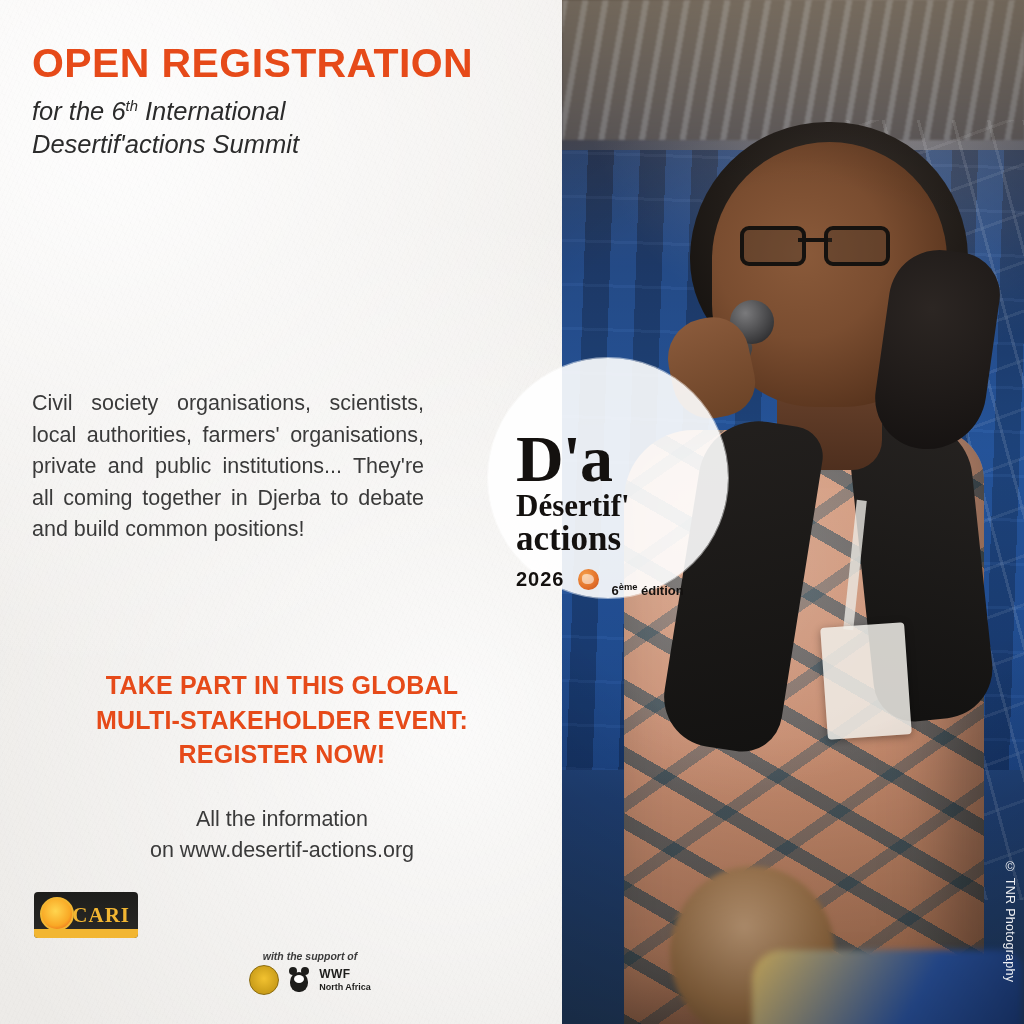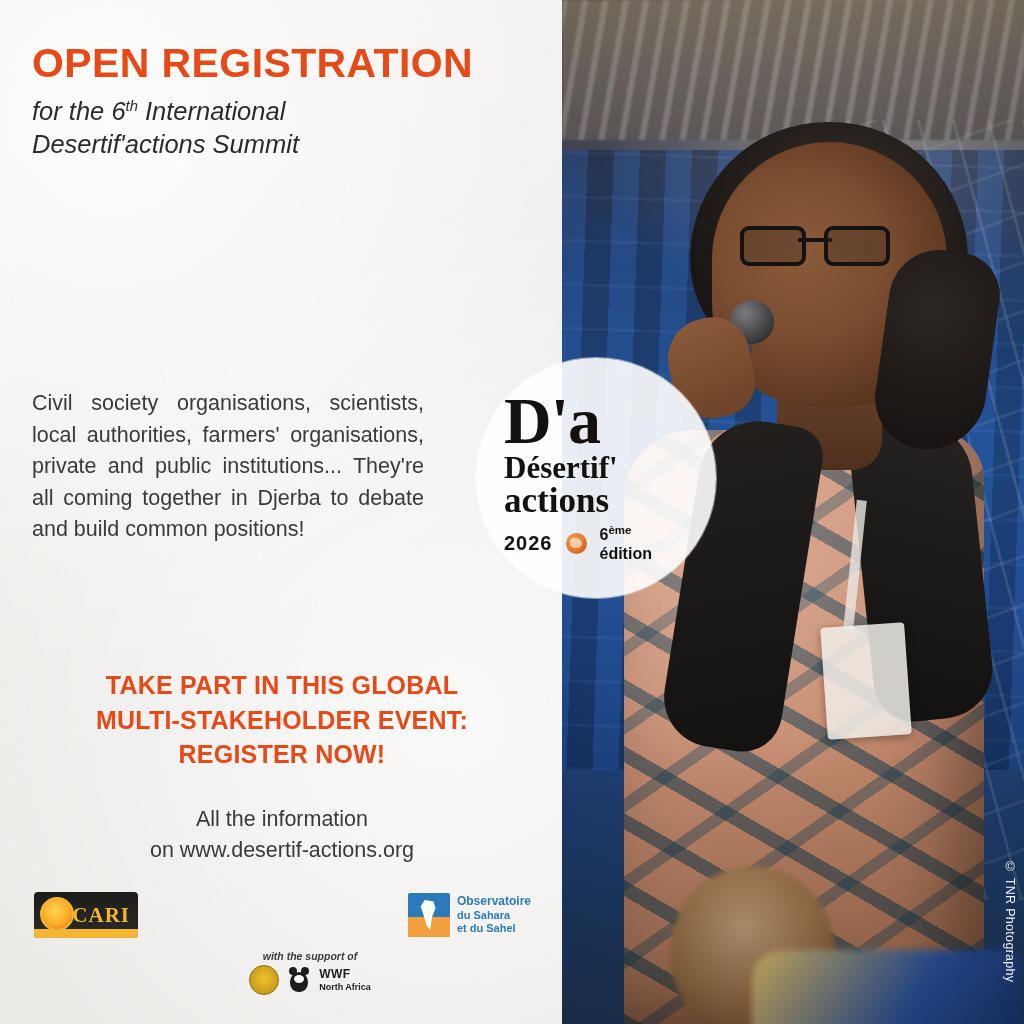--- a/index.html
+++ b/index.html
@@ -489,30 +489,30 @@
     bottom: 42px;
     color: rgba(255,255,255,0.92);
     font-size: 12.5px;
     writing-mode: vertical-rl;
     letter-spacing: 0.3px;
   }
 
   
   .da-badge {
     position: absolute;
-    left: 476px;
+    left: 488px;
     top: 358px;
     width: 240px;
     height: 240px;
     border-radius: 50%;
     background: rgba(255,255,255,0.90);
     display: flex;
     flex-direction: column;
     align-items: center;
-    justify-content: center;
+    justify-content: flex-end;
     box-shadow: 0 0 0 1px rgba(255,255,255,0.5);
   }
   .da-inner { width: 184px; text-align: left; position: relative; }
   .da-da {
     font-family: "Liberation Serif", serif;
     font-weight: bold;
     font-size: 66px;
     color: #14110f;
     line-height: 0.86;
     letter-spacing: -1px;
@@ -554,23 +554,24 @@
   }
   .da-earth:after {
     content: "";
     position: absolute;
     left: 4px; top: 5px;
     width: 12px; height: 10px;
     background: rgba(255,255,255,0.55);
     border-radius: 40% 60% 50% 45%;
   }
   .da-ed {
-    font-size: 16px;
+    font-size: 13px;
     font-weight: bold;
     color: #14110f;
+    margin-top: 20px;
   }
   .da-ed sup { font-size: 0.72em; vertical-align: super; }
 </style>
 </head>
 <body>
 
 <div class="poster">
 
   <div class="left-panel">
     <div class="paper-tex"></div>
@@ -600,31 +601,20 @@
     <div class="logo-row">
       <div class="logo">
         <div class="cari">
           <div class="sun"></div>
           <div class="word">CARI</div>
           <div class="bar"></div>
         </div>
       </div>
 
 
-      <div class="logo oss">
-        <div class="mark">
-          <div class="half"></div>
-          <div class="africa"></div>
-        </div>
-        <div class="txt">
-          <div class="t1">Observatoire</div>
-          <div class="t2">du Sahara</div>
-          <div class="t3">et du Sahel</div>
-        </div>
-      </div>
     </div>
 
     <div class="support-row">
       <div class="support-label">with the support of</div>
       <div class="support-inner">
         <div class="wwf-seal"></div>
         <div class="wwf-panda">
           <div class="ear-l"></div>
           <div class="ear-r"></div>
           <div class="body"></div>

